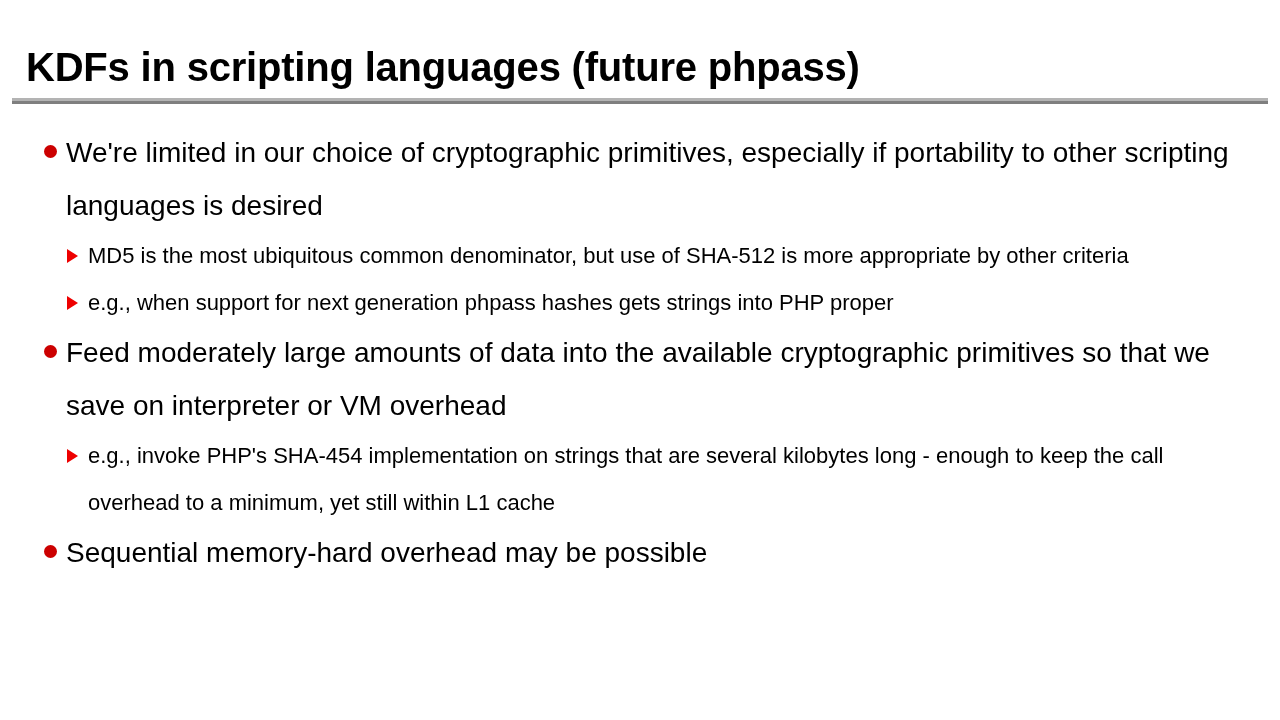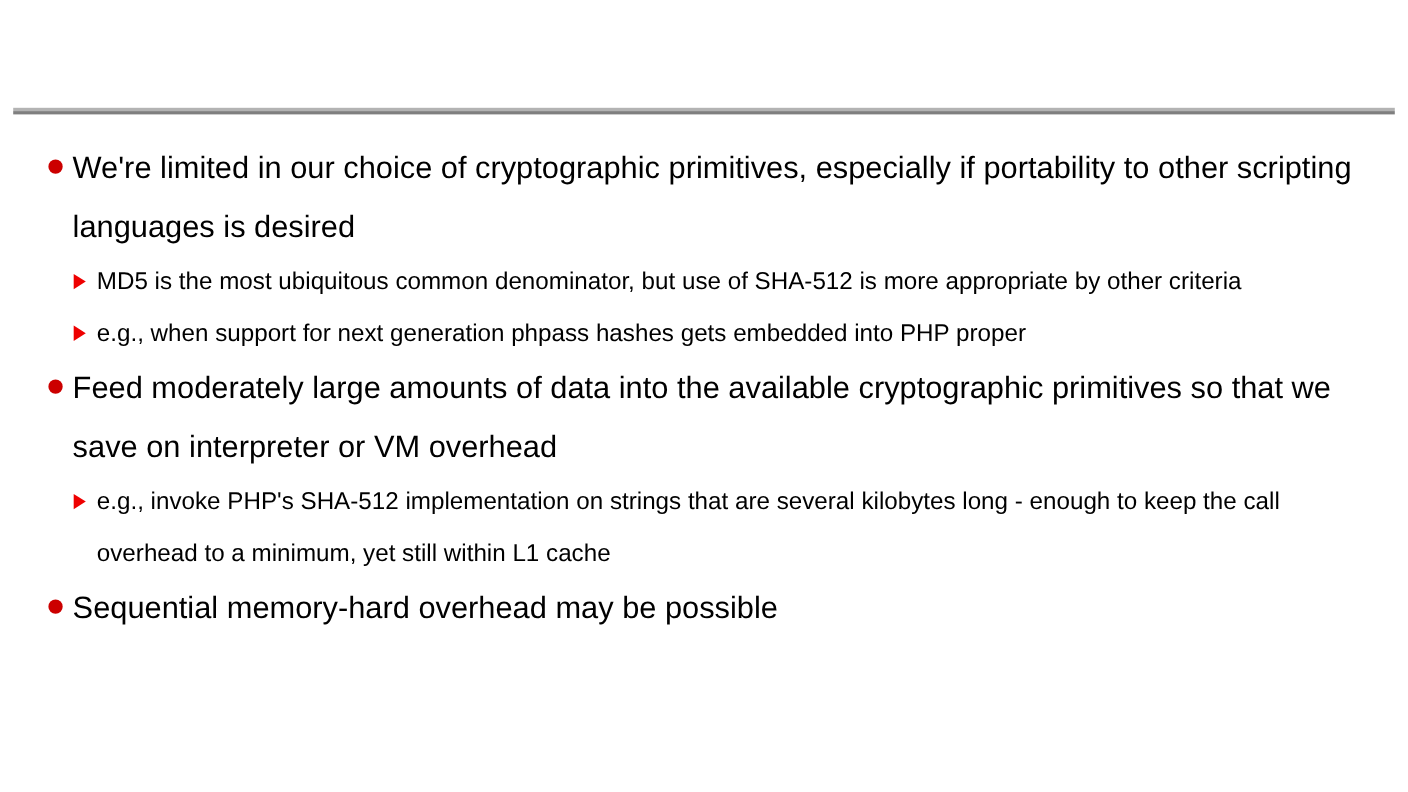--- a/index.html
+++ b/index.html
@@ -102,46 +102,47 @@
 
   .bullet-text {
     display: block;
   }
 </style>
 </head>
 <body>
 
 <div class="slide">
 
+  <div class="slide-title">KDFs in scripting languages (future phpass)</div>
 
   <div class="title-rule">
     <div class="rule-top"></div>
     <div class="rule-bottom"></div>
   </div>
 
   <div class="body">
       <div class="bullet-l1">
         <span class="marker"></span>
         <span class="bullet-text">We're limited in our choice of cryptographic primitives, especially if portability to other scripting languages is desired</span>
       </div>
       <div class="bullet-l2">
         <span class="marker"></span>
         <span class="bullet-text">MD5 is the most ubiquitous common denominator, but use of SHA-512 is more appropriate by other criteria</span>
       </div>
       <div class="bullet-l2">
         <span class="marker"></span>
-        <span class="bullet-text">e.g., when support for next generation phpass hashes gets embedded into PHP proper</span>
+        <span class="bullet-text">e.g., when support for next generation phpass hashes gets strings into PHP proper</span>
       </div>
       <div class="bullet-l1">
         <span class="marker"></span>
         <span class="bullet-text">Feed moderately large amounts of data into the available cryptographic primitives so that we save on interpreter or VM overhead</span>
       </div>
       <div class="bullet-l2">
         <span class="marker"></span>
-        <span class="bullet-text">e.g., invoke PHP's SHA-512 implementation on strings that are several kilobytes long - enough to keep the call overhead to a minimum, yet still within L1 cache</span>
+        <span class="bullet-text">e.g., invoke PHP's SHA-454 implementation on strings that are several kilobytes long - enough to keep the call overhead to a minimum, yet still within L1 cache</span>
       </div>
       <div class="bullet-l1">
         <span class="marker"></span>
         <span class="bullet-text">Sequential memory-hard overhead may be possible</span>
       </div>
     </div>
 
 </div>
 
 </body></html>

